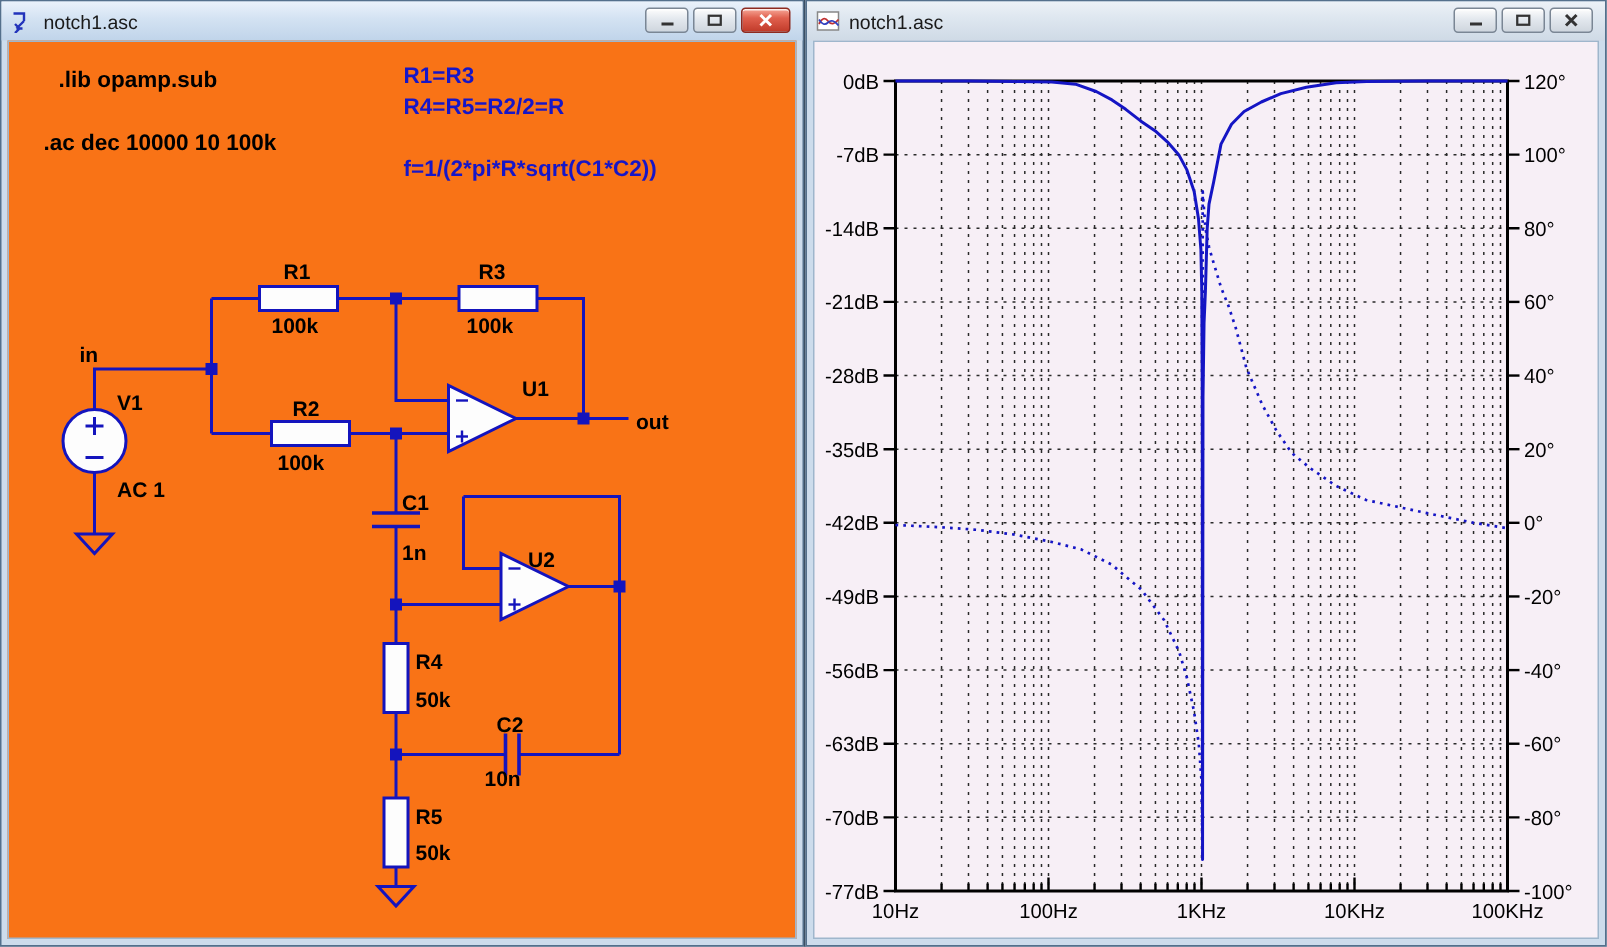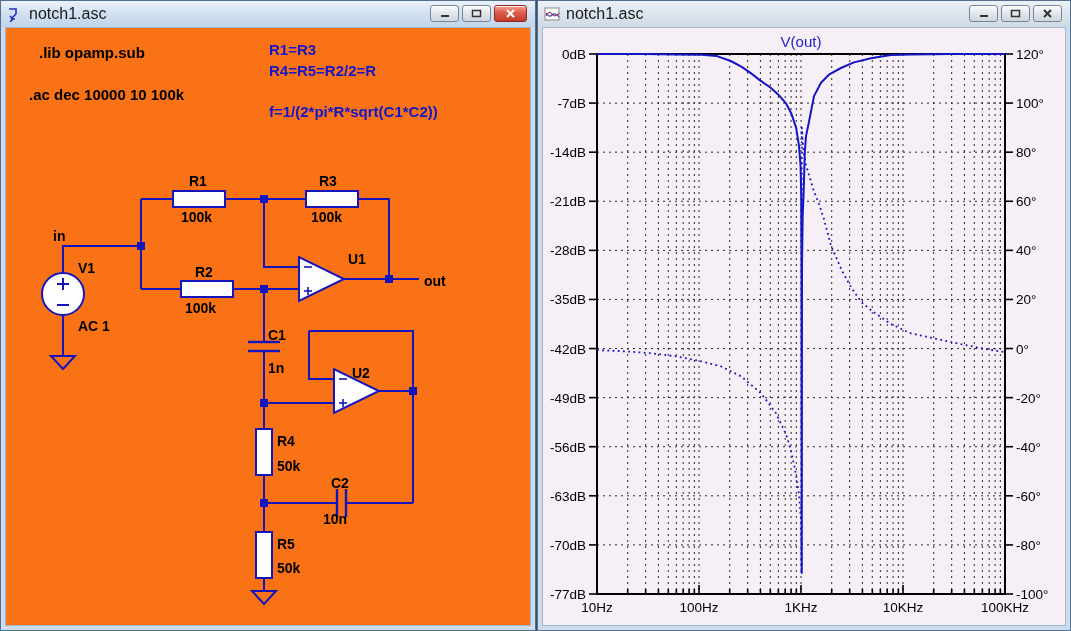--- a/index.html
+++ b/index.html
@@ -7,21 +7,21 @@
               font-family:"Liberation Sans", sans-serif; }
   .window { position:absolute; top:0; height:631px; border:1px solid #54708c;
             background:#cddcec; }
   #win-left  { left:0;   width:536px; }
   #win-right { left:537px; width:534px; }
   .titlebar { position:absolute; left:0; right:0; top:0; height:26px;
               background:linear-gradient(#eaf2fb, #d3e2f2 45%, #c0d4ea);
               display:flex; align-items:center; }
   #win-right .titlebar { background:linear-gradient(#ecf1f7, #dde6ef 45%, #cfdae6); }
   .title-icon { width:16px; height:16px; margin:0 6px 0 6px; flex:0 0 auto; }
-  .title-text { font-size:16px; color:#1a1a1a; }
+  .title-text { font-size:13px; color:#1a1a1a; }
   .win-buttons { position:absolute; right:8px; top:4px; display:flex; gap:3px; }
   .wb { width:29px; height:17px; border:1px solid #7a8694; border-radius:3px;
         background:linear-gradient(#fdfdfd,#e3e8ee 45%,#cfd6de);
         display:flex; align-items:center; justify-content:center;
         box-shadow:inset 0 1px 0 rgba(255,255,255,.8); }
   .wb svg { display:block; }
   .wb-close-active { width:33px; border-color:#8e2a20;
         background:linear-gradient(#f6a797,#e0604e 40%,#c13b2a); }
   .client { position:absolute; left:4px; right:4px; top:26px; bottom:4px;
             border:1px solid #9fb6cc; overflow:hidden; }
@@ -209,21 +209,20 @@
           </svg>
       </div>
       <div class="wb">
         <svg width="9" height="9">
             <path d="M1 1 L8 8 M8 1 L1 8" stroke="#333" stroke-width="2"></path>
           </svg>
       </div>
     </div>
   </div>
   <div class="client">
-    <div class="plot-title">V(out)</div>
     <svg id="plot-svg" width="524" height="599" viewBox="542 27 524 599">
         <g stroke="#2a2a2a" stroke-width="1" stroke-dasharray="2,4">
           <line x1="596" y1="102.0909090909091" x2="1004" y2="102.0909090909091"></line>
           <line x1="596" y1="151.1818181818182" x2="1004" y2="151.1818181818182"></line>
           <line x1="596" y1="200.27272727272728" x2="1004" y2="200.27272727272728"></line>
           <line x1="596" y1="249.36363636363637" x2="1004" y2="249.36363636363637"></line>
           <line x1="596" y1="298.4545454545455" x2="1004" y2="298.4545454545455"></line>
           <line x1="596" y1="347.54545454545456" x2="1004" y2="347.54545454545456"></line>
           <line x1="596" y1="396.6363636363636" x2="1004" y2="396.6363636363636"></line>
           <line x1="596" y1="445.72727272727275" x2="1004" y2="445.72727272727275"></line>

